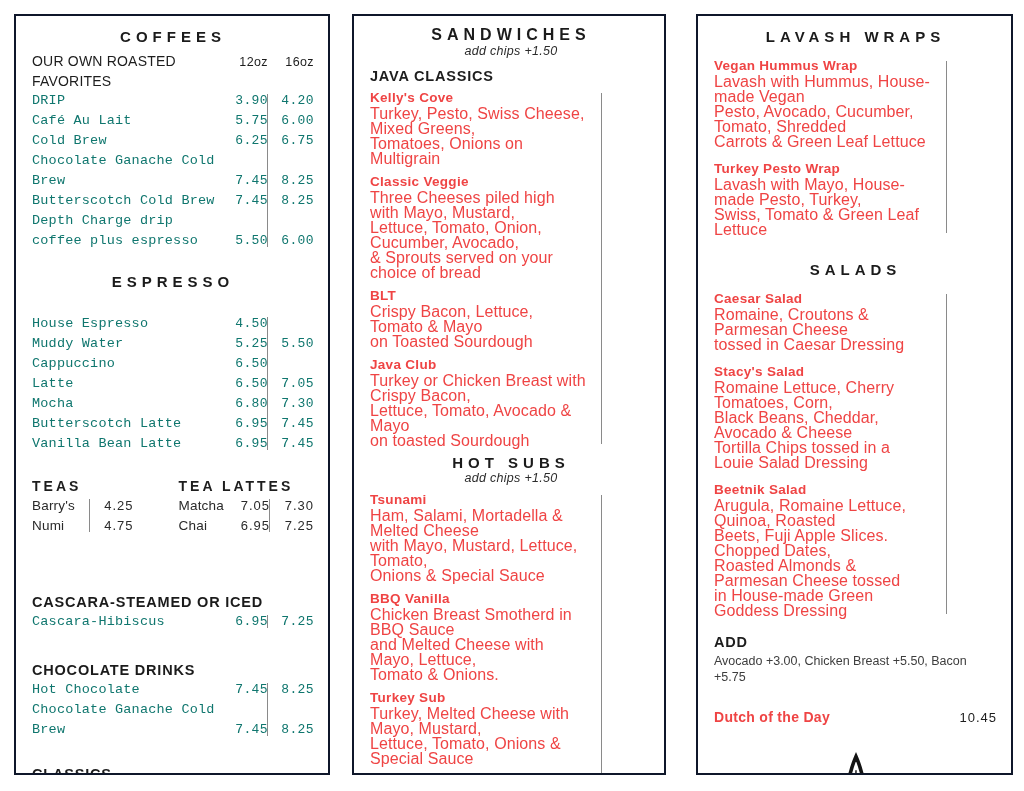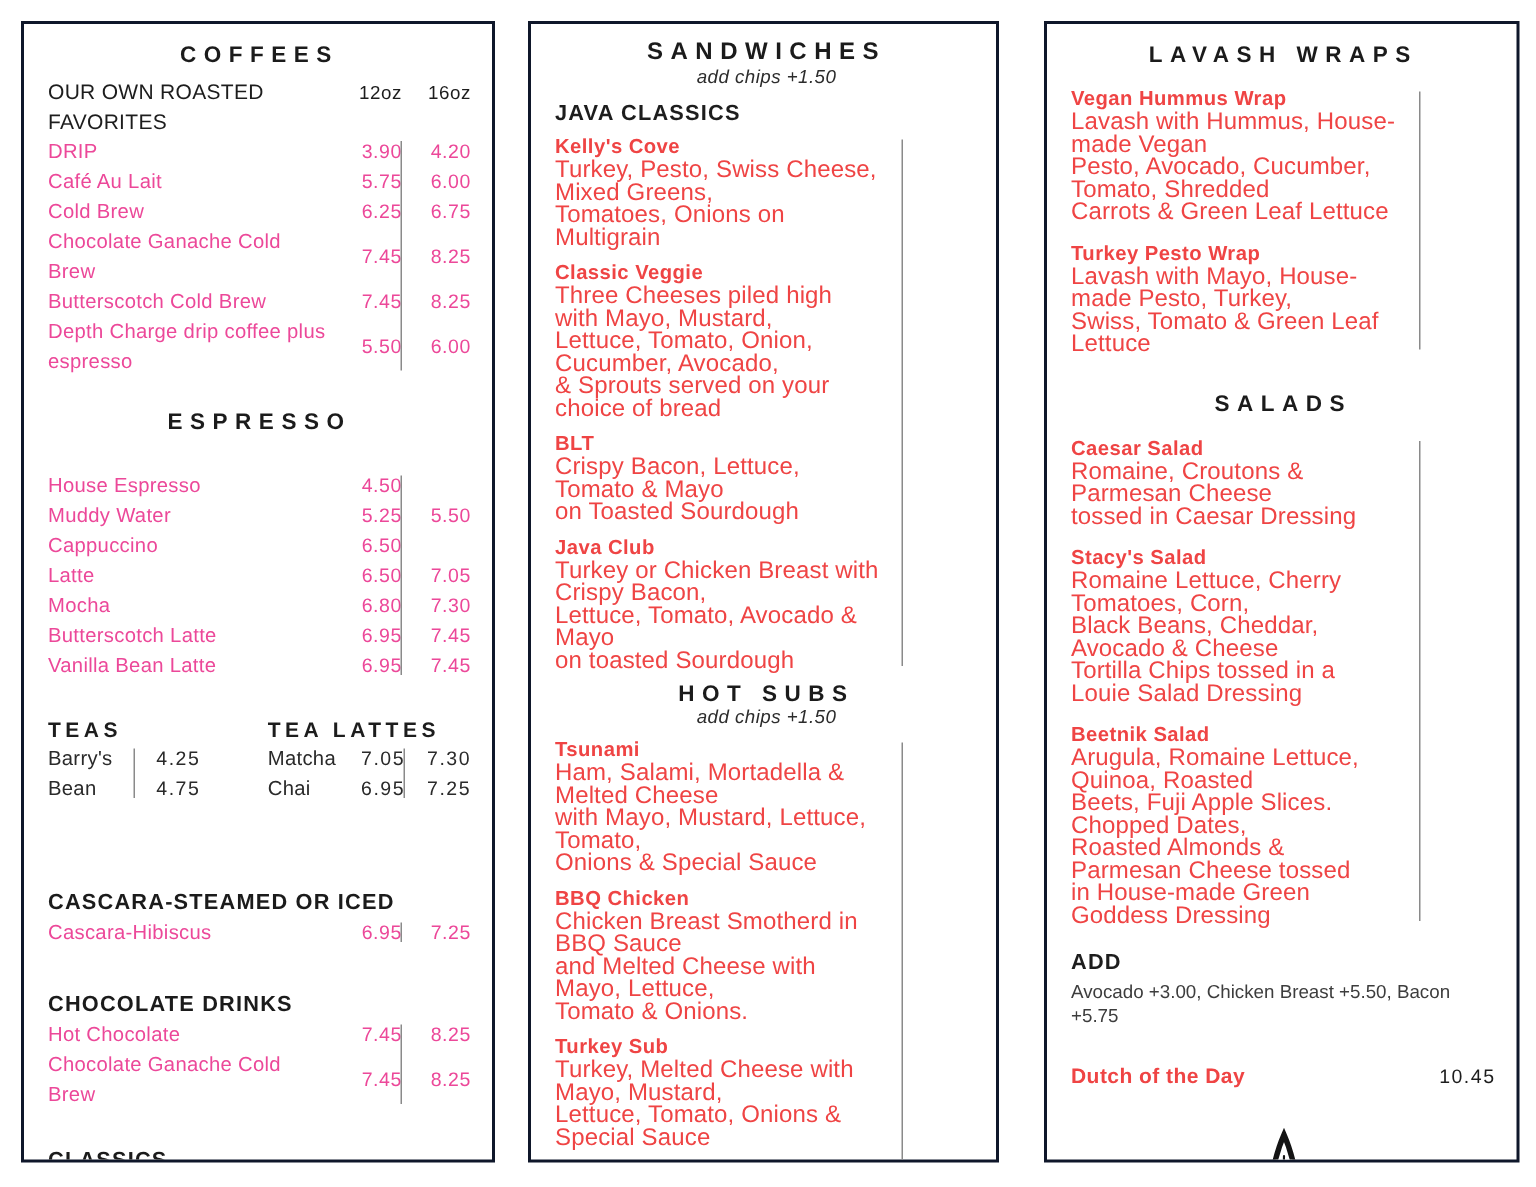--- a/index.html
+++ b/index.html
@@ -11,21 +11,21 @@
   .panel.right { width:317px; margin-left:30px; padding:12px 14px 0 16px; }
 
   
   .title-center { text-align:center; font-weight:bold; font-size:15px; letter-spacing:5px; color:#1b1b1b; }
   .subtitle-italic { text-align:center; font-style:italic; font-size:12.5px; color:#2c2c2c; letter-spacing:0.3px; }
   .vline { position:absolute; width:1px; background:#8a8a8a; top:3px; bottom:4px; }
 
   
   .lhead { display:flex; font-weight:normal; font-size:14px; letter-spacing:0.4px; line-height:20px; align-items:baseline; }
   .lhead .lp { font-size:12.5px; }
-  .lrow { display:flex; font-size:13.5px; line-height:20px; align-items:center; color:#ec4899; }
+  .lrow { display:flex; font-size:13.5px; line-height:20px; align-items:flex-end; color:#0f766e;font-family:Liberation Mono, monospace; }
   .lname { flex:1; letter-spacing:0.2px; }
   .lp { width:46px; text-align:right; font-size:13px; letter-spacing:0.4px; }
   .rows { position:relative; }
   .rows .vline { right:46px; }
   .lsubhead { font-weight:bold; font-size:14.5px; letter-spacing:0.8px; line-height:20px; color:#1b1b1b; }
 
   .tea-wrap { display:flex; margin-top:22px;gap:35px; }
   .tea-col1 { width:124px; }
   .tea-col2 { flex:1; margin-left:10px; }
   .tea-title { font-weight:bold; font-size:14px; letter-spacing:3px; line-height:20px; }
@@ -146,21 +146,21 @@
     <div class="tea-wrap">
       <div class="tea-col1">
         <div class="tea-title">TEAS</div>
         <div class="t1rows">
           <div class="vline"></div>
           <div class="trow">
               <span class="lname">Barry's</span>
               <span class="tp">4.25</span>
             </div>
           <div class="trow">
-              <span class="lname">Bean</span>
+              <span class="lname">Numi</span>
               <span class="tp">4.75</span>
             </div>
         </div>
       </div>
       <div class="tea-col2">
         <div class="tea-title">TEA LATTES</div>
         <div class="t2rows">
           <div class="vline"></div>
           <div class="trow">
               <span class="lname">Matcha</span>
@@ -240,21 +240,21 @@
     <div style="height:7px"></div>
     <div class="gitems">
       <div class="vline"></div>
       <div class="item">
           <div class="iname">Tsunami</div>
           <div class="idesc">Ham, Salami, Mortadella &amp; Melted Cheese
 with Mayo, Mustard, Lettuce, Tomato,
 Onions &amp; Special Sauce</div>
         </div>
       <div class="item">
-          <div class="iname">BBQ Chicken</div>
+          <div class="iname">BBQ Vanilla</div>
           <div class="idesc">Chicken Breast Smotherd in BBQ Sauce
 and Melted Cheese with Mayo, Lettuce,
 Tomato &amp; Onions.</div>
         </div>
       <div class="item">
           <div class="iname">Turkey Sub</div>
           <div class="idesc">Turkey, Melted Cheese with Mayo, Mustard,
 Lettuce, Tomato, Onions &amp; Special Sauce</div>
         </div>
       <div class="item">

